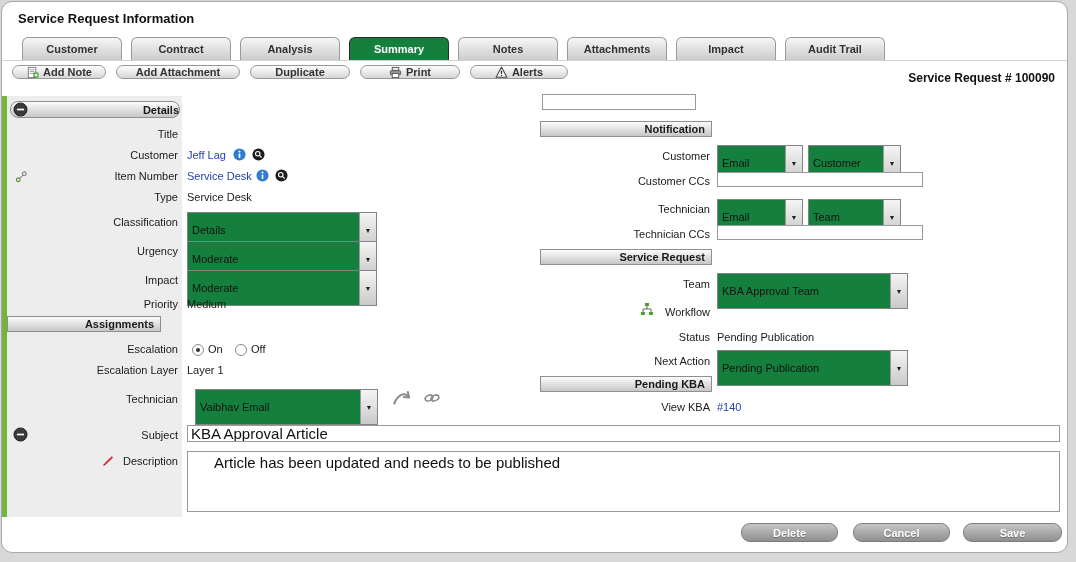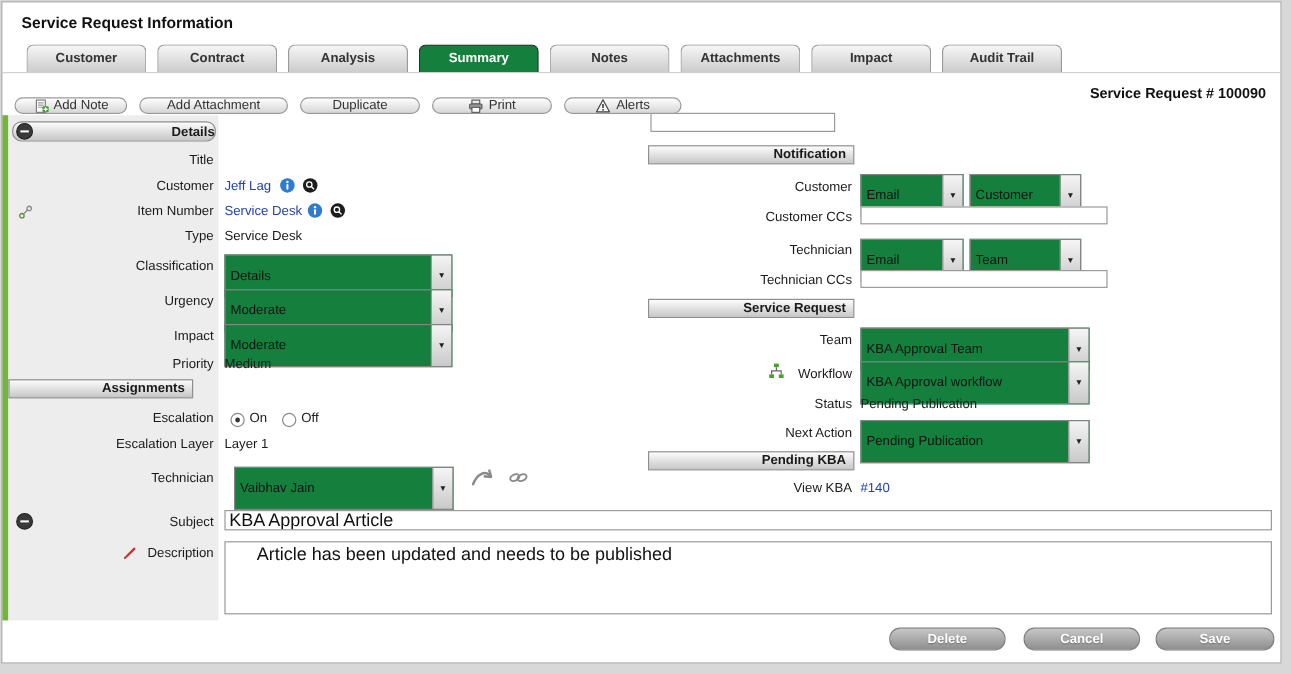--- a/index.html
+++ b/index.html
@@ -1,32 +1,32 @@
 <!DOCTYPE html>
 <html><head>
 <meta charset="utf-8">
 <style>
   * { margin:0; padding:0; box-sizing:border-box; }
   body { font-family:"Liberation Sans","DejaVu Sans",sans-serif; }
   .app { position:relative; width:1076px; height:562px; background:#d8d8d8; overflow:hidden; }
   .panel { position:absolute; left:1px; top:1px; width:1067px; height:552px; background:#ffffff;
-           border:1px solid #a9a9a9; border-radius:0; }
+           border:1px solid #a9a9a9; border-radius:11px; }
   .page-title { position:absolute; left:16px; top:9px; font-size:13px; font-weight:bold; color:#111; }
 
   .tabs { position:absolute; left:20px; top:35px; display:flex; gap:9px; }
   .tab { width:100px; height:23px; line-height:22px; text-align:center; font-size:11px; font-weight:bold;
          color:#333; background:linear-gradient(#f6f6f6,#cccccc); border:1px solid #9a9a9a; border-bottom:none;
          border-radius:6px 6px 0 0; cursor:pointer; }
   .tab.active { background:#15803d; color:#fff; border-color:#2b2b2b; }
   .tabline { position:absolute; left:0; top:58px; width:100%; height:1px; background:#d2d2d2; }
 
   .toolbar { position:absolute; left:10px; top:63px; display:flex; gap:10px; }
   .tb-btn { height:14px; display:flex; align-items:center; justify-content:center; gap:4px;
             background:linear-gradient(#fefefe,#d6d6d6); border:1px solid #999; border-radius:9px;
-            font-size:11px; font-weight:normal; color:#333; cursor:pointer;margin-top:16px; }
+            font-size:11px; font-weight:bold; color:#333; cursor:pointer; }
   .req-num { position:absolute; right:12px; top:69px; font-size:12px; font-weight:bold; color:#111; }
 
   .green-strip { position:absolute; left:0; top:94px; width:5px; height:421px; background:#72b43e; }
   .left-col { position:absolute; left:5px; top:94px; width:175px; height:421px; background:#ededed; }
 
   .section-bar { position:absolute; background:linear-gradient(#fcfcfc,#c7c7c7); border:1px solid #8f8f8f;
                  font-size:11px; font-weight:bold; color:#1a1a1a; display:flex; align-items:center;padding-left:36px; }
   .bar-center { justify-content:flex-end; border-radius:8px; padding-left:14px; }
   .bar-right { justify-content:flex-end; padding-right:6px; }
 
@@ -211,21 +211,21 @@
     <span class="radio checked" style="left:190px;top:342px"></span>
     <span class="val" style="left:206px;top:341px">On</span>
     <span class="radio" style="left:233px;top:342px"></span>
     <span class="val" style="left:249px;top:341px">Off</span>
 
     <span class="llbl" style="top:362px">Escalation Layer</span>
     <span class="val" style="left:185px;top:362px">Layer 1</span>
 
     <span class="llbl" style="top:391px">Technician</span>
     <div class="combo" style="left:193px;top:387px;width:183px">
-      <span class="combo-text">Vaibhav Jain</span>
+      <span class="combo-text">Vaibhav Email</span>
       <span class="combo-btn"></span>
     </div>
     <span class="ic abs-ic" style="left:390px;top:387px">
         <svg width="20" height="18" viewBox="0 0 18 16">
           <path d="M2 13 C5 5, 11 3, 14 6" fill="none" stroke="#8a8a8a" stroke-width="1.8" stroke-linecap="round"></path>
           <path d="M14 2 L15.5 7.5 L10 7" fill="none" stroke="#8a8a8a" stroke-width="1.8" stroke-linejoin="round"></path>
         </svg>
       </span>
     <span class="ic abs-ic" style="left:420px;top:389px">
         <svg width="20" height="14" viewBox="0 0 18 14">
@@ -278,24 +278,20 @@
 
     <span class="ic abs-ic" style="left:638px;top:300px">
         <svg width="14" height="14" viewBox="0 0 14 14">
           <path d="M7 4 V7 M3 10 V7 H11 V10" fill="none" stroke="#666" stroke-width="1"></path>
           <rect x="5" y="1" width="4" height="3" fill="#4aa02c"></rect>
           <rect x="1" y="10" width="4" height="3" fill="#4aa02c"></rect>
           <rect x="9" y="10" width="4" height="3" fill="#4aa02c"></rect>
         </svg>
       </span>
     <span class="rlbl" style="top:304px">Workflow</span>
-    <div class="combo" style="left:715px;top:299px;width:191px">
-      <span class="combo-text">KBA Approval workflow</span>
-      <span class="combo-btn"></span>
-    </div>
 
     <span class="rlbl" style="top:329px">Status</span>
     <span class="val" style="left:715px;top:329px">Pending Publication</span>
 
     <span class="rlbl" style="top:353px">Next Action</span>
     <div class="combo" style="left:715px;top:348px;width:191px">
       <span class="combo-text">Pending Publication</span>
       <span class="combo-btn"></span>
     </div>
 

